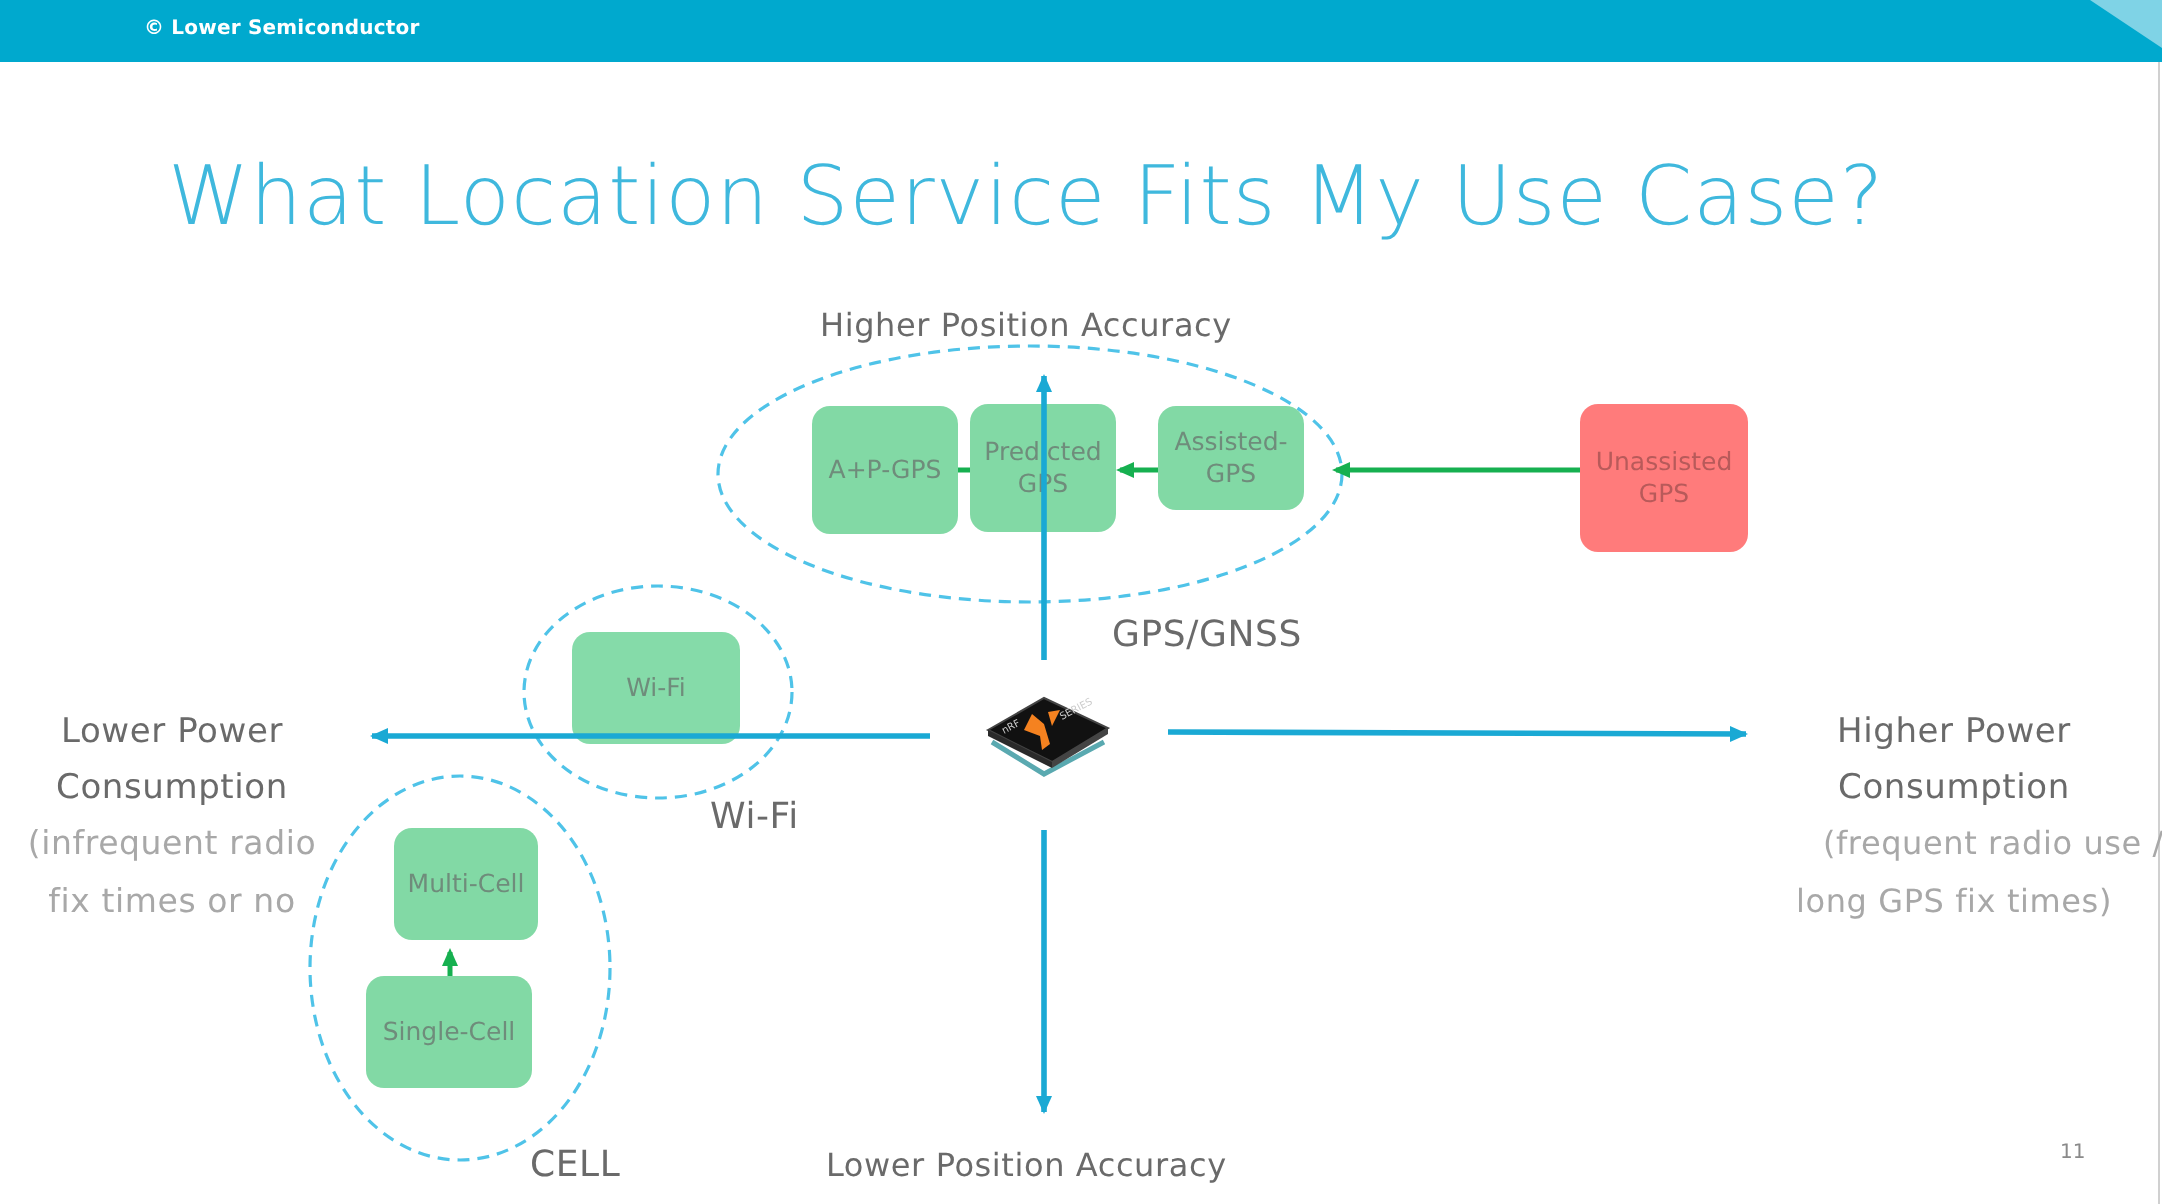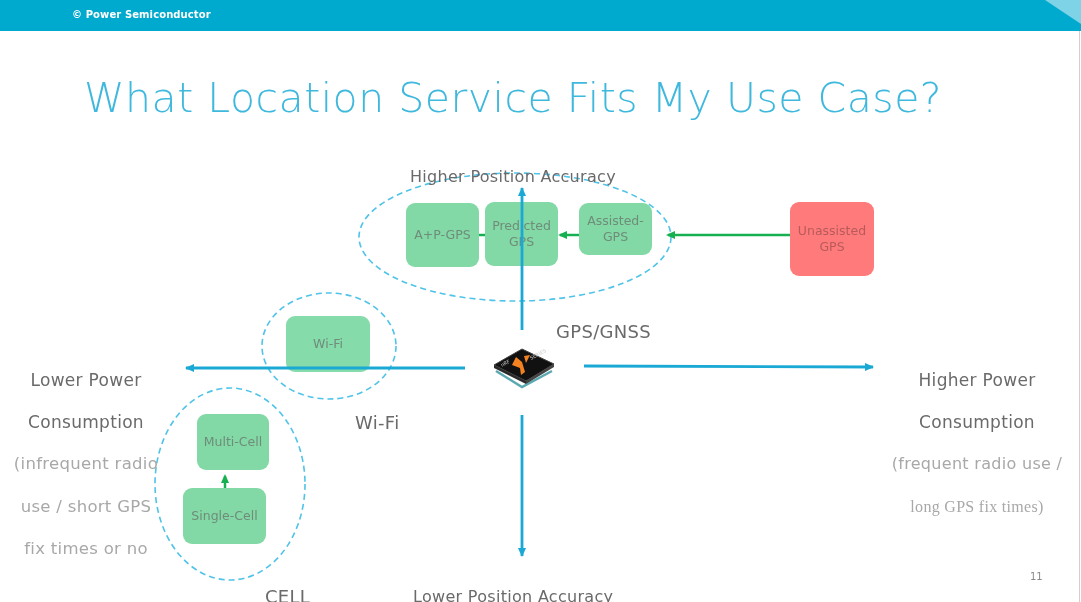--- a/index.html
+++ b/index.html
@@ -24,39 +24,38 @@
   }
   .title {
     position: absolute; left: 84px; top: 74px; font-size: 41px; font-weight: 200;
     color: #3fb8dd; letter-spacing: 0.5px; white-space: nowrap;
     font-family: "DejaVu Sans", sans-serif;
   }
   svg.diagram { position: absolute; left: 0; top: 0; }
   .lbl {
     position: absolute; color: #6a6a6a; font-size: 16px; text-align: center; white-space: nowrap;
     letter-spacing: 0.3px;
-    margin-top: 14px;
   }
   .lbl.light { color: #a8a8a8; }
   .box {
     position: absolute; border-radius: 9px; background: #82d9a5;
     display: flex; align-items: center; justify-content: center; text-align: center;
     color: #6f8c7b; font-size: 12.5px; line-height: 16px;
   }
   .box.red { background: #ff7b7b; color: #b85a5a; }
   .box.wifi { background: rgba(120, 215, 160, 0.9); }
   .pagenum { position: absolute; left: 1030px; top: 571px; font-size: 10px; color: #8a8a8a; }
   .chip { position: absolute; left: 490px; top: 344px; }
 </style>
 </head>
 <body>
 
 <div class="topbar">
   <div class="corner"></div>
-  <span class="copyright">© Power Semiconductor</span>
+  <span class="copyright">© Lower Semiconductor</span>
 </div>
 <div class="rightedge"></div>
 
 <div class="title">What Location Service Fits My Use Case?</div>
 
 <svg class="diagram" width="1081" height="602">
   <defs>
     <marker id="blueHead" markerWidth="10" markerHeight="10" refX="8" refY="5" orient="auto" markerUnits="userSpaceOnUse">
       <path d="M0,1 L9,5 L0,9 Z" fill="#1aa9d4"></path>
     </marker>
@@ -123,28 +122,27 @@
   <text x="12" y="23" font-size="5" fill="#ccc" transform="rotate(-28 12 23)" font-family="DejaVu Sans, sans-serif">nRF</text>
 </svg>
 
 <div class="lbl" style="left:410px;top:153px;">Higher Position Accuracy</div>
 <div class="lbl" style="left:413px;top:573px;">Lower Position Accuracy</div>
 
 <div style="position:absolute;left:0;top:352px;width:172px;">
   <div class="lbl" style="position:relative;line-height:28px;font-size:17px;">Lower Power</div>
   <div class="lbl" style="position:relative;line-height:28px;font-size:17px;">Consumption</div>
   <div class="lbl light" style="position:relative;line-height:28.5px;font-size:16.5px;">(infrequent radio</div>
-  <div class="lbl light" style="position:relative;line-height:28.5px;font-size:16.5px;">use / short GPS</div>
   <div class="lbl light" style="position:relative;line-height:28.5px;font-size:16.5px;">fix times or no</div>
 </div>
 
 <div style="position:absolute;left:872px;top:352px;width:210px;">
   <div class="lbl" style="position:relative;line-height:28px;font-size:17px;">Higher Power</div>
   <div class="lbl" style="position:relative;line-height:28px;font-size:17px;">Consumption</div>
-  <div class="lbl light" style="position:relative;line-height:28.5px;font-size:16px;">(frequent radio use /</div>
-  <div class="lbl light" style="position:relative;line-height:28.5px;font-size:16px;font-family:Liberation Serif, serif;">long GPS fix times)</div>
+  <div class="lbl light" style="position:relative;line-height:28.5px;font-size:16px;text-align:right;">(frequent radio use /</div>
+  <div class="lbl light" style="position:relative;line-height:28.5px;font-size:16px;">long GPS fix times)</div>
 </div>
 
 <div class="lbl" style="left:556px;top:307px;font-size:18px;">GPS/GNSS</div>
 <div class="lbl" style="left:355px;top:398px;font-size:18px;">Wi-Fi</div>
 <div class="lbl" style="left:265px;top:572px;font-size:18px;">CELL</div>
 
 <div class="pagenum">11</div>
 
 </body></html>

